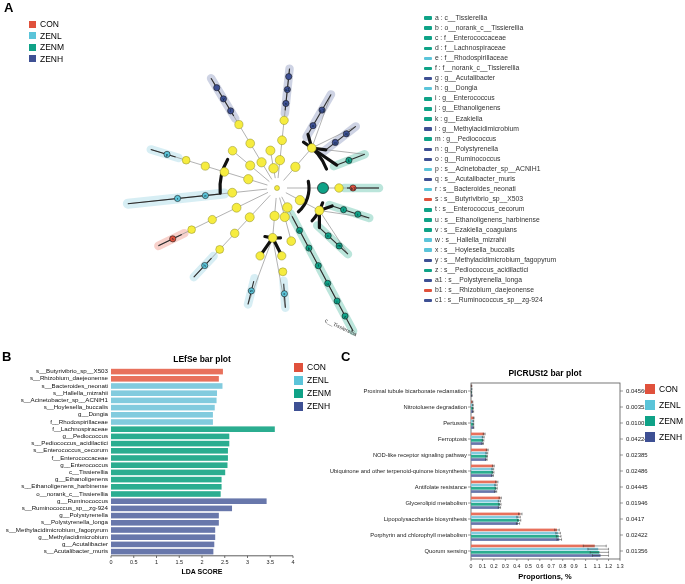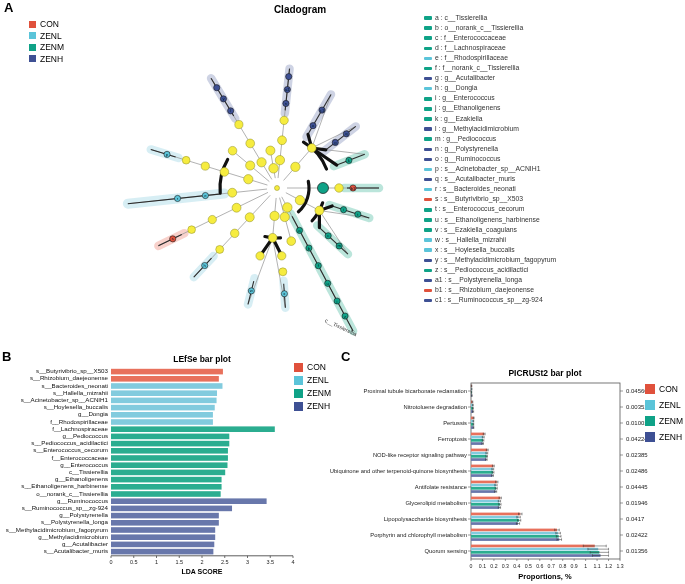--- a/index.html
+++ b/index.html
@@ -22,21 +22,20 @@
   #legendC .lgrow{margin-bottom:6px;}
   svg{position:absolute;overflow:visible;}
   svg text{font-family:"Liberation Sans",sans-serif;}
 </style>
 </head>
 <body>
 
 <div class="page">
 
   <div class="plabel" style="left:4px;top:1px;">A</div>
-  <div class="atitle">Cladogram</div>
 
   <div id="groupLegendA">
       <div class="lgrow">
         <span class="sw" style="width: 7px; height: 7px; background: rgb(224, 81, 60);"></span>
         <span style="font-size: 8.5px;">CON</span>
       </div>
       <div class="lgrow">
         <span class="sw" style="width: 7px; height: 7px; background: rgb(91, 196, 217);"></span>
         <span style="font-size: 8.5px;">ZENL</span>
       </div>

